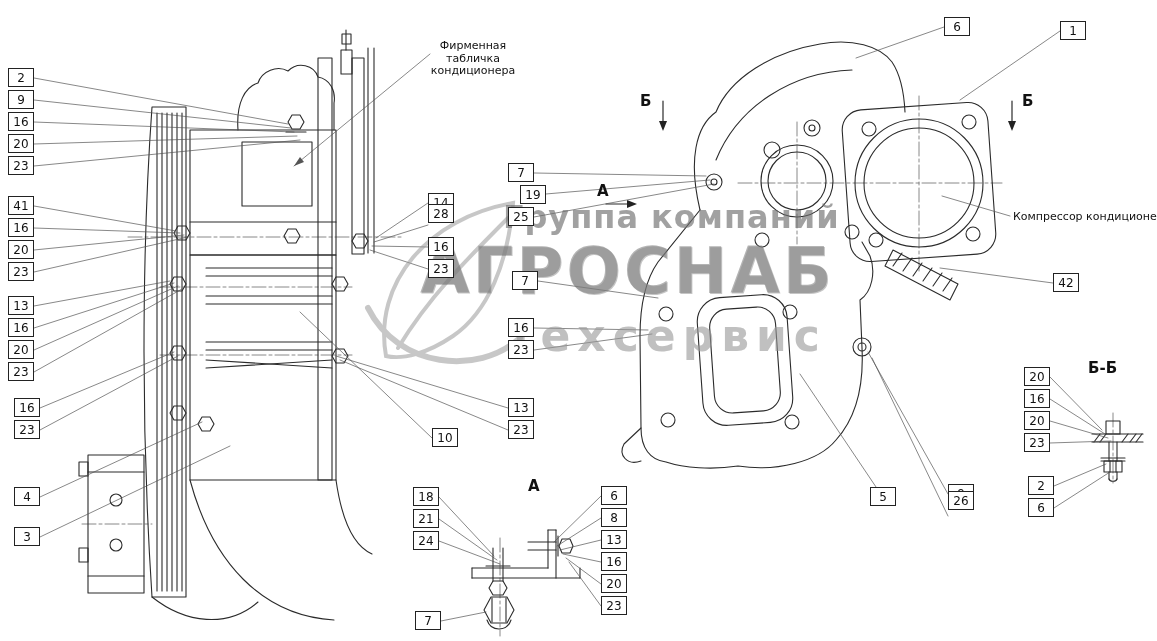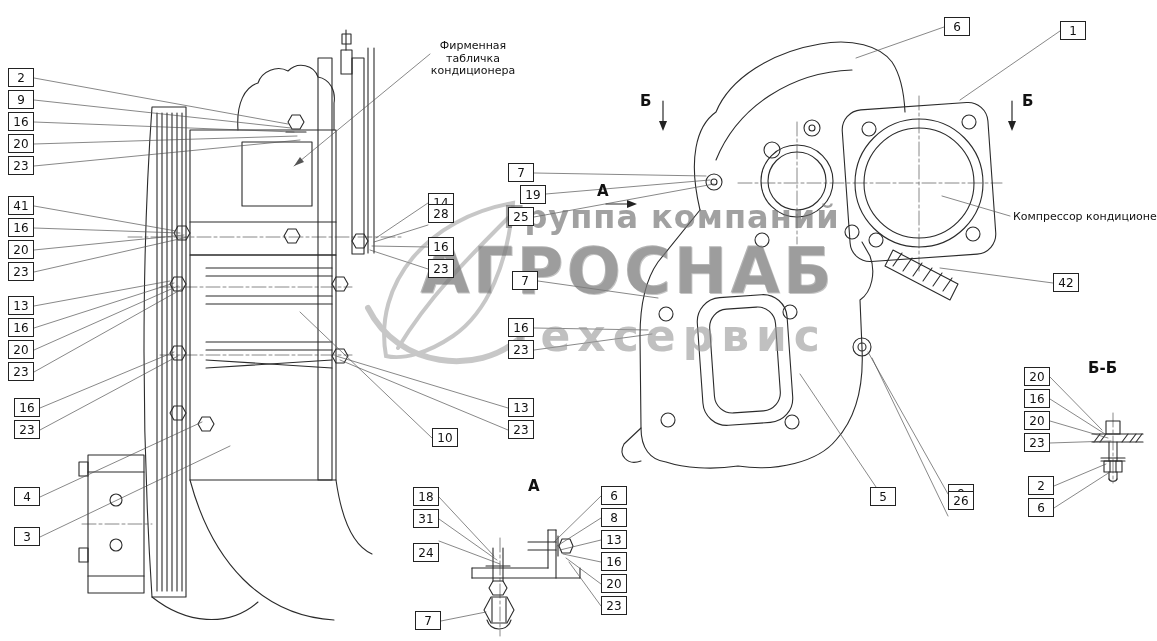--- a/index.html
+++ b/index.html
@@ -321,22 +321,22 @@
   <div class="callout" style="left:508px;top:398px">13</div>
   <div class="callout" style="left:508px;top:420px">23</div>
   <div class="callout" style="left:432px;top:428px">10</div>
   <div class="callout" style="left:944px;top:17px">6</div>
   <div class="callout" style="left:1060px;top:21px">1</div>
   <div class="callout" style="left:1053px;top:273px">42</div>
   <div class="callout" style="left:870px;top:487px">5</div>
   <div class="callout" style="left:948px;top:484px">9</div>
   <div class="callout" style="left:948px;top:491px">26</div>
   <div class="callout" style="left:413px;top:487px">18</div>
-  <div class="callout" style="left:413px;top:509px">31</div>
-  <div class="callout" style="left:413px;top:543px">24</div>
+  <div class="callout" style="left:413px;top:509px">21</div>
+  <div class="callout" style="left:413px;top:531px">24</div>
   <div class="callout" style="left:601px;top:486px">6</div>
   <div class="callout" style="left:601px;top:508px">8</div>
   <div class="callout" style="left:601px;top:530px">13</div>
   <div class="callout" style="left:601px;top:552px">16</div>
   <div class="callout" style="left:601px;top:574px">20</div>
   <div class="callout" style="left:601px;top:596px">23</div>
   <div class="callout" style="left:415px;top:611px">7</div>
   <div class="callout" style="left:1024px;top:367px">20</div>
   <div class="callout" style="left:1024px;top:389px">16</div>
   <div class="callout" style="left:1024px;top:411px">20</div>

